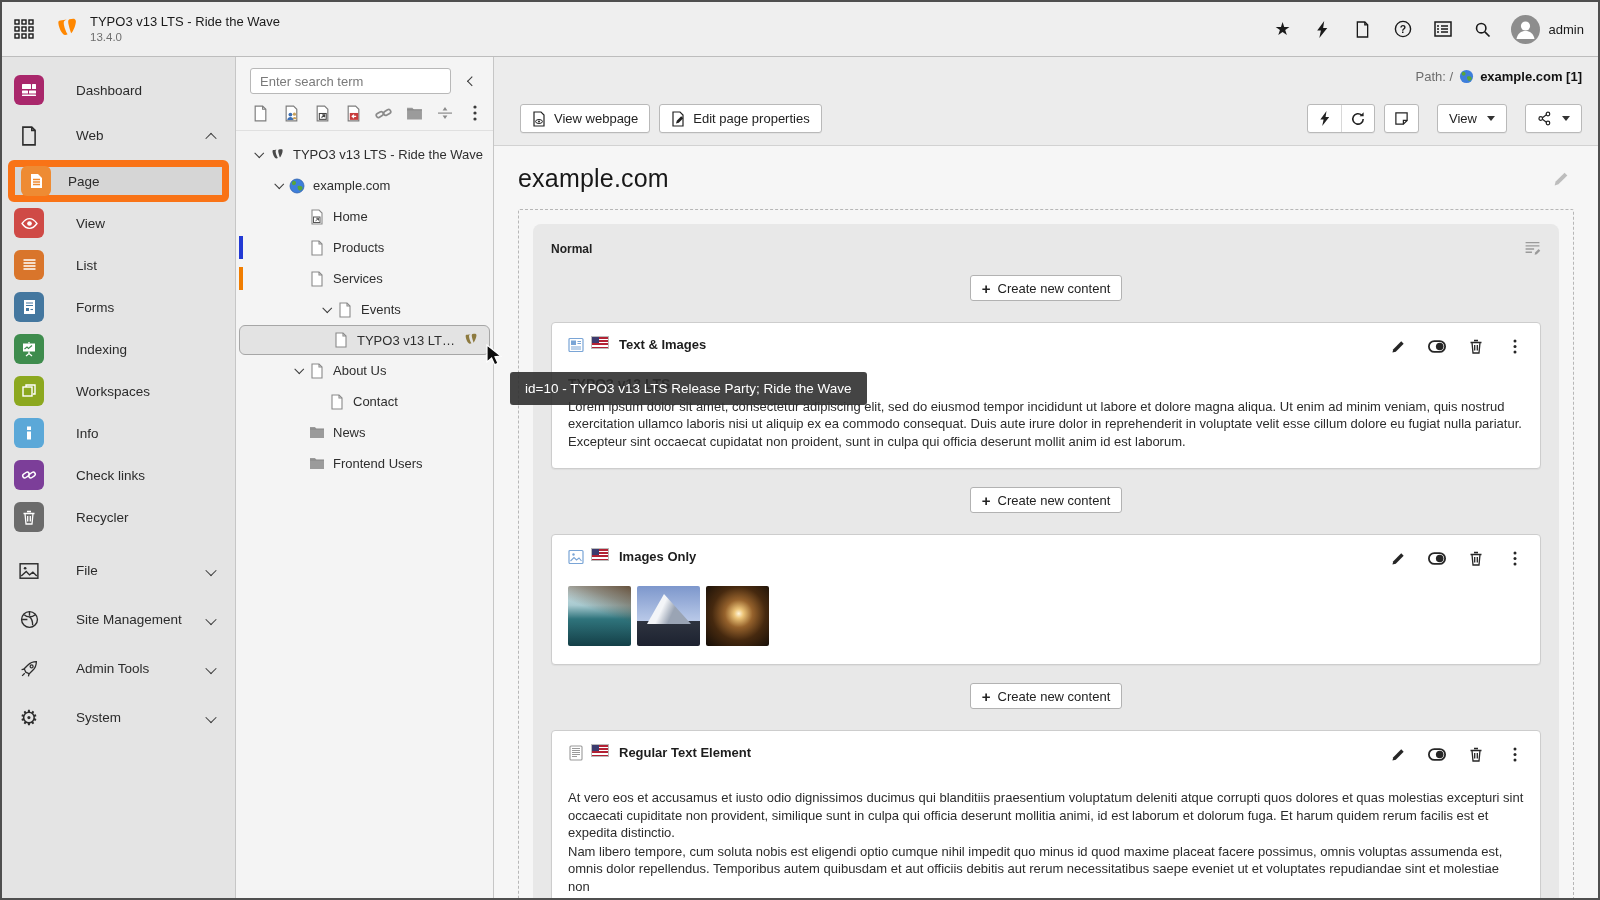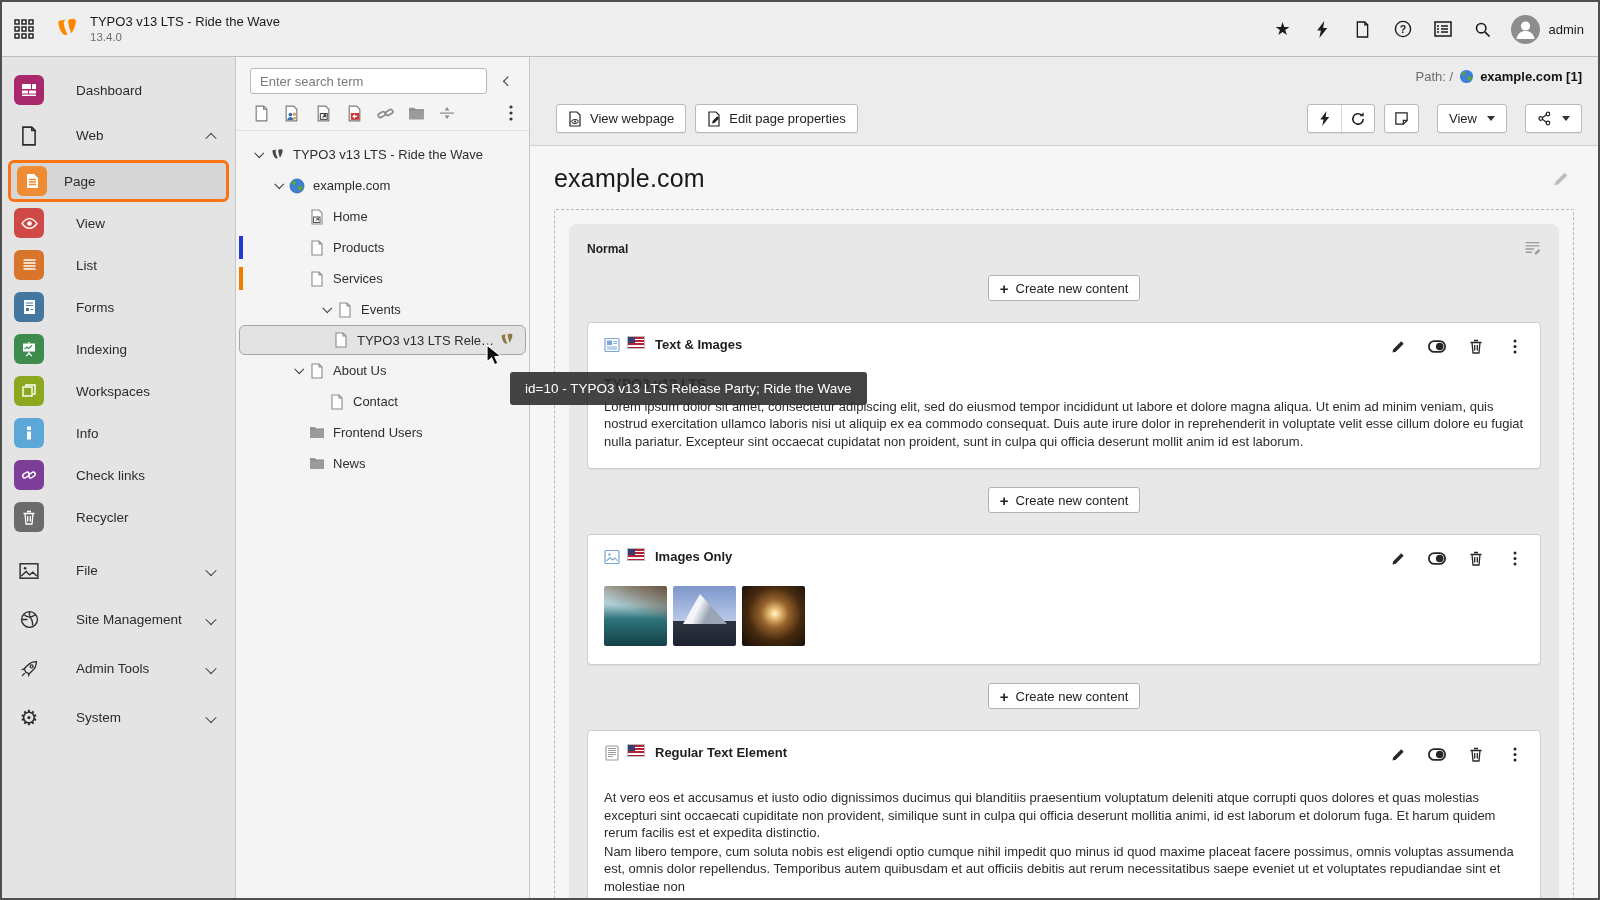--- a/index.html
+++ b/index.html
@@ -25,34 +25,34 @@
   .main{flex:1;display:flex;min-height:0;}
 
   
   .mmenu{width:233px;background:#e4e4e4;flex:0 0 auto;padding-top:12px;overflow:hidden;}
   .mm-item{height:42px;display:flex;align-items:center;padding:0 12px 0 12px;cursor:pointer;position:relative;}
   .mm-item.group{height:49px;}
   .mm-tile{width:30px;height:30px;border-radius:6px;display:flex;align-items:center;justify-content:center;flex:0 0 auto;}
   .mm-oicn{width:30px;height:30px;display:flex;align-items:center;justify-content:center;color:#2d2d2d;flex:0 0 auto;}
   .mm-label{font-size:13.5px;color:#2b2b2b;margin-left:32px;}
   .mm-chev{margin-left:auto;margin-right:8px;}
-  .mm-item.selected{background:#d6d6d6;border:3px solid #f97316;border-radius:6px;margin:0 6px;padding:0 6px;}
+  .mm-item.selected{background:#d6d6d6;border:7px solid #f97316;border-radius:6px;margin:0 6px;padding:0 6px;}
   .mm-item.selected .mm-label{margin-left:17px;}
   .mm-gap{height:8px;}
   .gear-glyph{font-size:21px;line-height:1;}
 
   
   .chv{width:8px;height:8px;display:inline-block;border-right:1.7px solid #3a3a3a;border-bottom:1.7px solid #3a3a3a;}
   .chv.down{transform:rotate(45deg) translate(-1px,-1px);}
   .chv.up{transform:rotate(-135deg) translate(-1px,-1px);}
   .chv.left{transform:rotate(135deg);}
   .chv.sm{width:6.5px;height:6.5px;}
 
   
-  .ptree{width:295px;background:#f4f4f4;border-left:1px solid #c6c6c6;border-right:1px solid #c6c6c6;flex:0 0 auto;position:relative;overflow:hidden;}
+  .ptree{width:259px;background:#f4f4f4;border-left:1px solid #c6c6c6;border-right:1px solid #c6c6c6;flex:0 0 auto;position:relative;overflow:hidden;}
   .pt-top{display:flex;align-items:center;padding:11px 10px 0 14px;gap:10px;}
   .pt-search{flex:1;height:26px;border:1px solid #b8b8b8;border-radius:3px;background:#fff;font-size:13px;padding:0 9px;color:#333;font-family:"Liberation Sans",sans-serif;}
   .pt-search::placeholder{color:#7a7a7a;}
   .pt-collapse{background:none;border:none;cursor:pointer;width:22px;height:24px;display:flex;align-items:center;justify-content:center;}
   .pt-toolbar{display:flex;align-items:center;padding:10px 10px 8px 16px;gap:13px;border-bottom:1px solid #e0e0e0;}
   .pt-tool{width:18px;height:18px;display:flex;align-items:center;justify-content:center;cursor:grab;background:none;border:none;padding:0;}
   .pt-dots{margin-left:auto;cursor:pointer;background:none;border:none;}
   .tree{padding-top:8px;}
   .tnode{height:31px;display:flex;align-items:center;font-size:13px;color:#2e2e2e;cursor:pointer;position:relative;}
   .tn-chv{width:18px;display:flex;justify-content:center;flex:0 0 auto;}
@@ -548,32 +548,32 @@
         </div>
 
         <div class="tnode" style="padding-left:54px">
           <span class="tn-chv"></span>
           <span class="tn-icon">
             <svg width="16" height="13" viewBox="0 0 16 13">
                 <path d="M1 1h5l1.5 2H15v9H1z" fill="#9b9b9b"></path>
                 <path d="M1 3h14" stroke="#858585" stroke-width="1"></path>
               </svg>
           </span>
-          <span class="tn-label">Frontend Users</span>
+          <span class="tn-label">News</span>
         </div>
 
         <div class="tnode" style="padding-left:54px">
           <span class="tn-chv"></span>
           <span class="tn-icon">
             <svg width="16" height="13" viewBox="0 0 16 13">
                 <path d="M1 1h5l1.5 2H15v9H1z" fill="#9b9b9b"></path>
                 <path d="M1 3h14" stroke="#858585" stroke-width="1"></path>
               </svg>
           </span>
-          <span class="tn-label">News</span>
+          <span class="tn-label">Frontend Users</span>
         </div>
 
       </div>
     </aside>
 
     <main class="content">
 
       <div class="docheader">
         <div class="dh-path">
           <span>Path: /</span>

